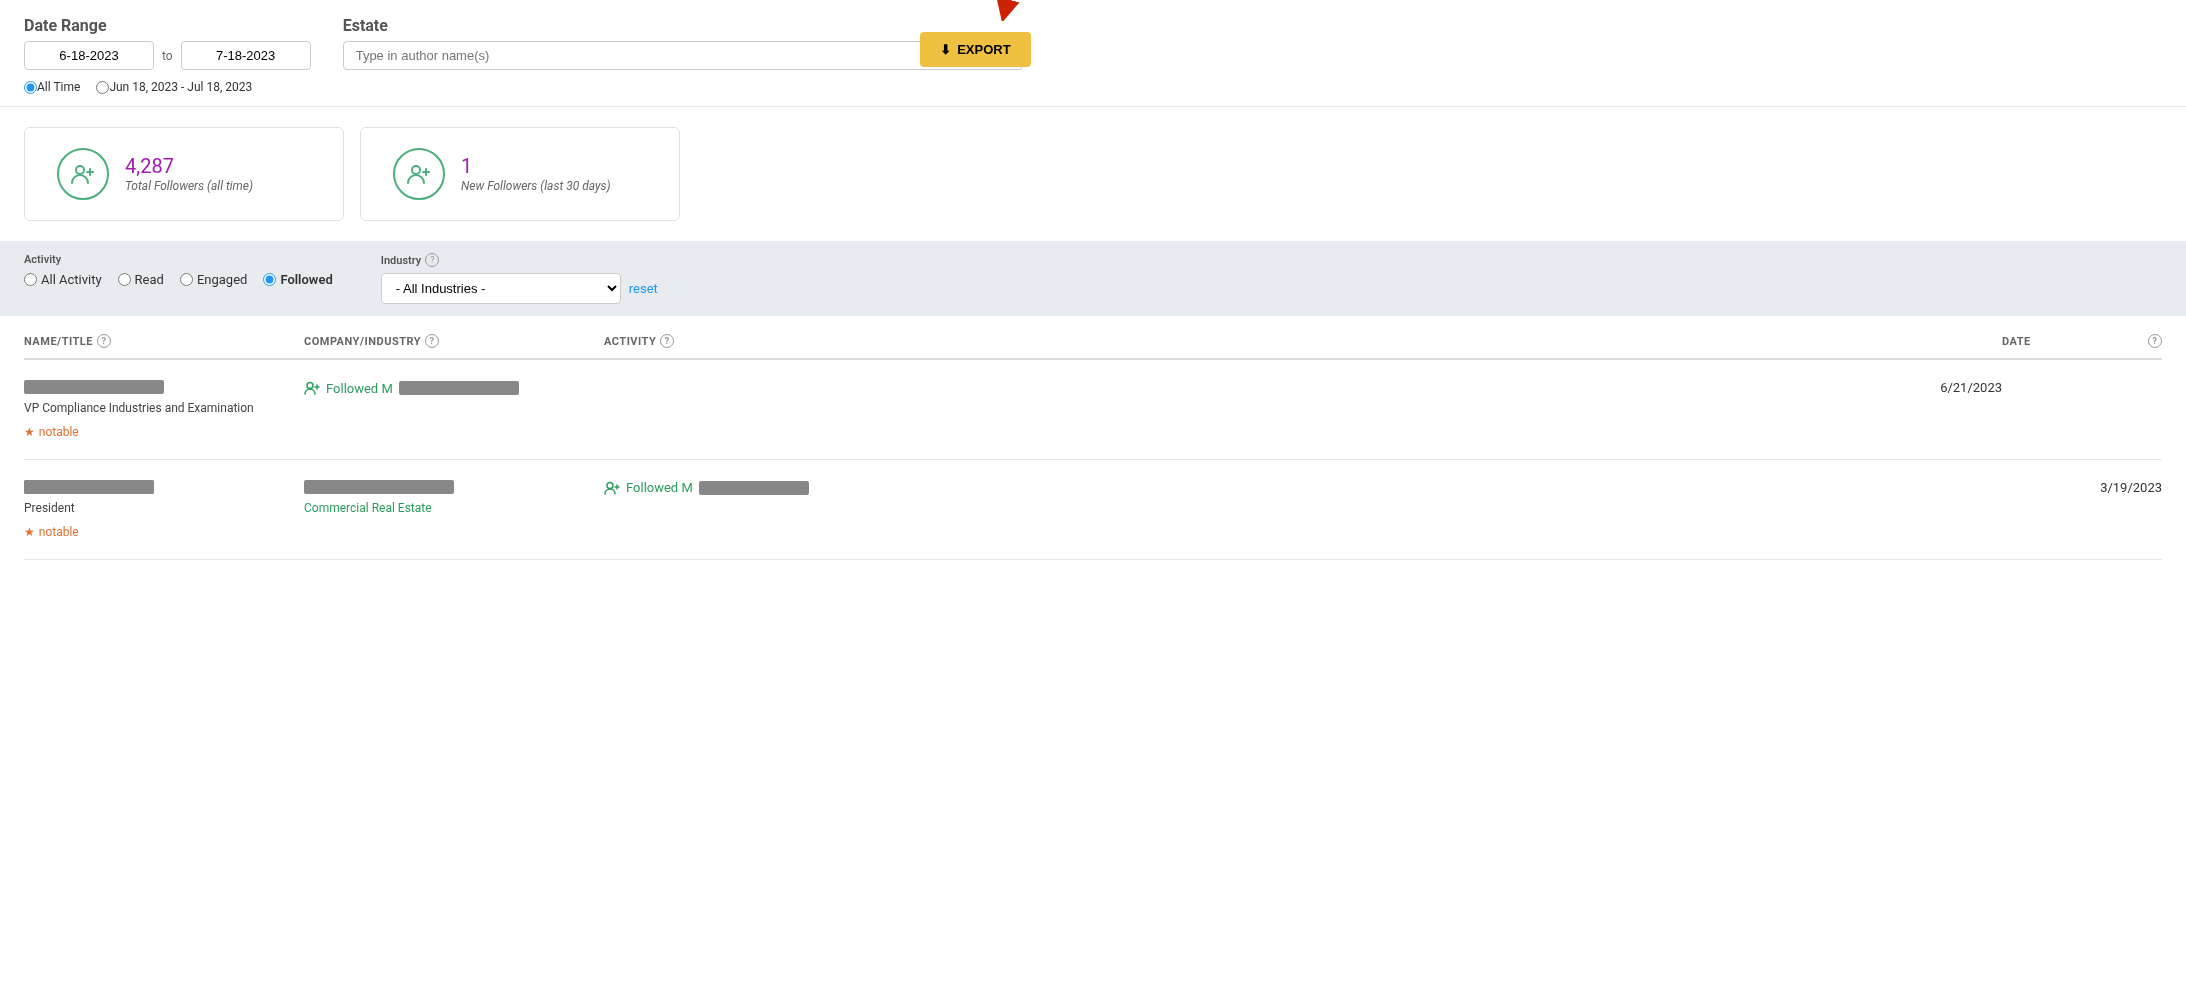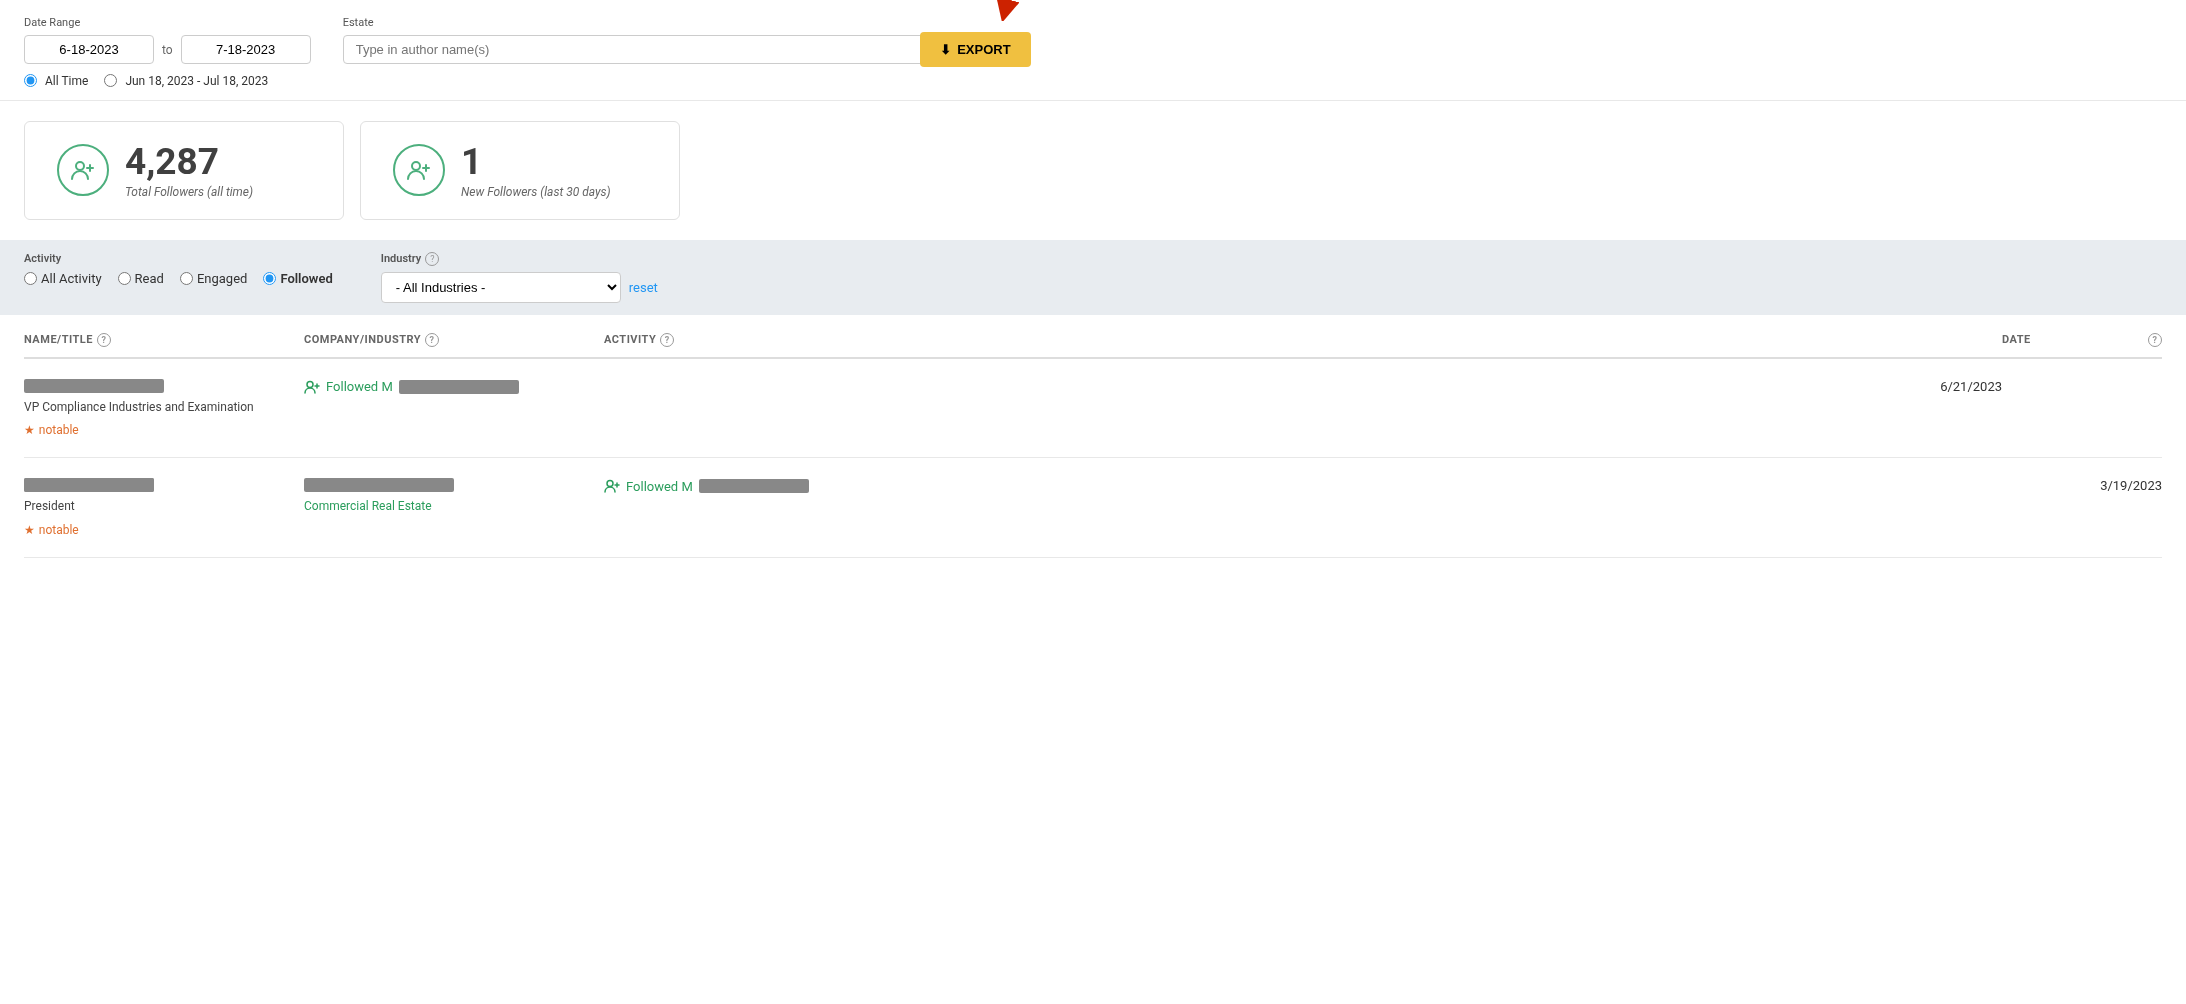--- a/index.html
+++ b/index.html
@@ -24,22 +24,22 @@
       gap: 32px;
       border-bottom: 1px solid #e8e8e8;
       position: relative;
     }
     .filter-group {
       display: flex;
       flex-direction: column;
       gap: 6px;
     }
     .filter-label {
-      font-size: 11px;
-      font-weight: 400;
+      font-size: 16px;
+      font-weight: 700;
       color: #555;
       text-transform: none;
     }
     .date-range-inputs {
       display: flex;
       align-items: center;
       gap: 8px;
     }
     .date-input {
       border: 1px solid #ccc;
@@ -55,22 +55,22 @@
       color: #666;
     }
     .radio-group {
       display: flex;
       align-items: center;
       gap: 16px;
       margin-top: 4px;
     }
     .radio-option {
       display: flex;
-      align-items: flex-start;
-      gap: 8px;
+      align-items: flex-end;
+      gap: 0;
       font-size: 12px;
       color: #333;
       cursor: pointer;
     }
     .radio-option input[type="radio"] {
       accent-color: #2196f3;
     }
     .author-input {
       border: 1px solid #ccc;
       border-radius: 4px;
@@ -118,23 +118,23 @@
       border-radius: 50%;
       border: 2px solid #4caf7d;
       display: flex;
       align-items: center;
       justify-content: center;
       color: #4caf7d;
       font-size: 22px;
     }
     .stat-content {}
     .stat-number {
-      font-size: 37px;
-      font-weight: 700;
-      color: #404040;
+      font-size: 20px;
+      font-weight: 400;
+      color: #a21caf;
       line-height: 1.1;
     }
     .stat-label {
       font-size: 12px;
       color: #666;
       margin-top: 2px;
       font-style: italic;
     }
 
     

